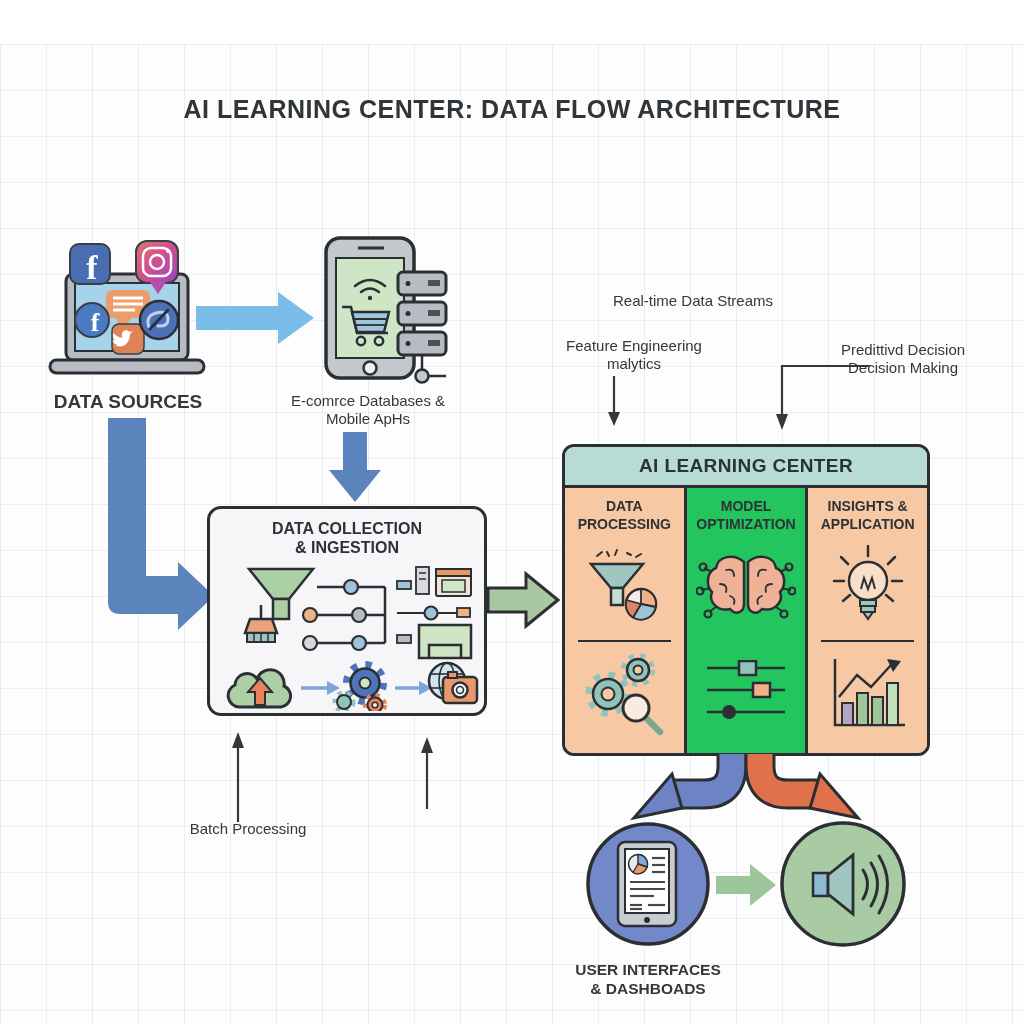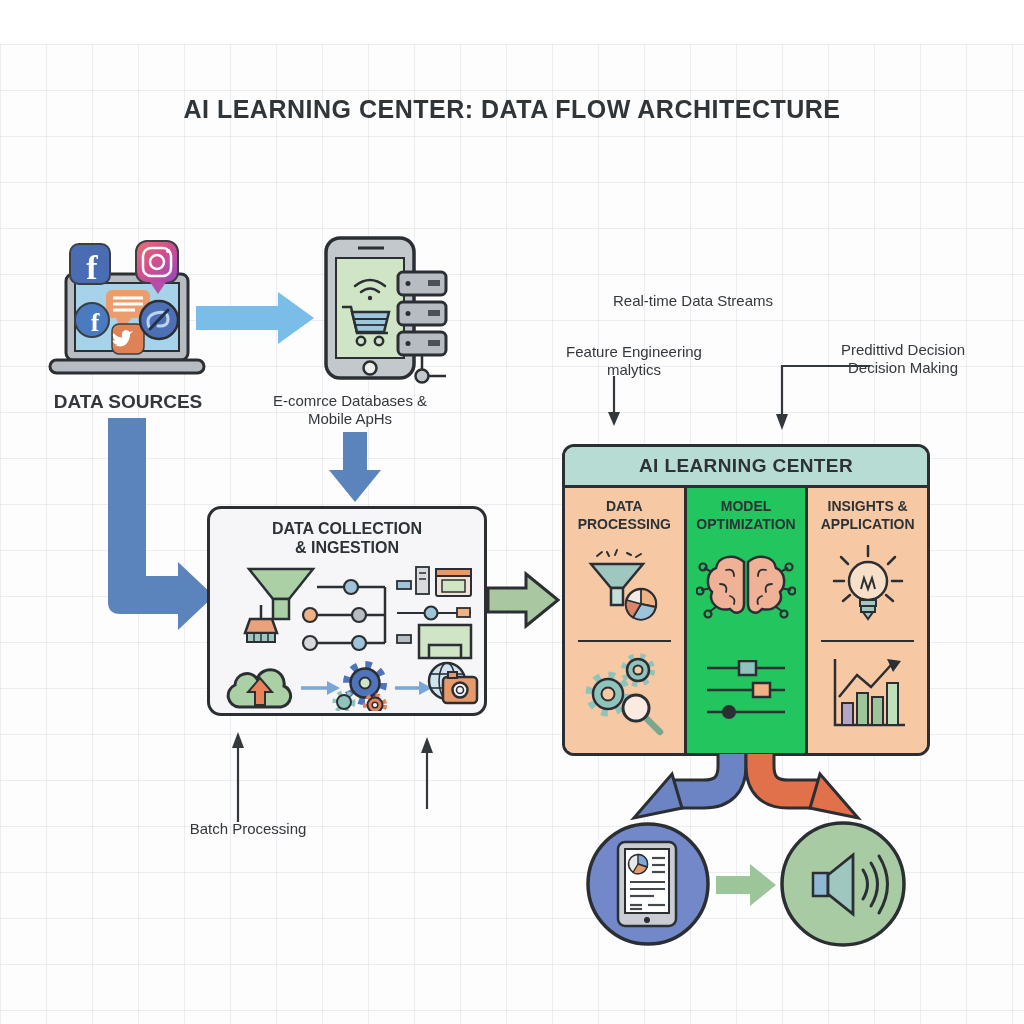--- a/index.html
+++ b/index.html
@@ -125,21 +125,21 @@
       <circle cx="108" cy="79.5" r="2.5" fill="#2b2f33"></circle>
         <rect x="128" y="76" width="12" height="6" fill="#4b5157"></rect>
       <rect x="98" y="98" width="48" height="23" rx="5" fill="#b6bcc2" stroke="#2b2f33" stroke-width="3"></rect>
       <circle cx="108" cy="109.5" r="2.5" fill="#2b2f33"></circle>
         <rect x="128" y="106" width="12" height="6" fill="#4b5157"></rect>
       <line x1="122" y1="121" x2="122" y2="136" stroke="#2b2f33" stroke-width="2.5"></line>
       <circle cx="122" cy="142" r="6.5" fill="#c3c8cc" stroke="#2b2f33" stroke-width="2.5"></circle>
       <line x1="129" y1="142" x2="146" y2="142" stroke="#2b2f33" stroke-width="2.5"></line>
     </g>
   </svg>
-  <div class="lbl med" style="left:240px;top:348px;width:220px">
+  <div class="lbl med" style="left:258px;top:348px;width:220px">
     <span>E-comrce Databases &amp;</span><br>
     <span>Mobile ApHs</span>
   </div>
 
   <svg class="abs" style="left:98px;top:374px" width="122" height="216" viewBox="0 0 122 216">
     <path d="M10,0 H48 V158 H80 V144 L116,178 L80,212 V196 H22 Q10,196 10,184 Z" fill="#5b84bd"></path>
   </svg>
 
   <svg class="abs" style="left:327px;top:388px" width="56" height="72" viewBox="0 0 56 72">
     <polygon points="16,0 40,0 40,38 54,38 28,70 2,38 16,38" fill="#5b84bd"></polygon>
@@ -218,21 +218,21 @@
         <circle cx="243" cy="129" r="3.5" fill="none" stroke="#2b2f33" stroke-width="1.6"></circle>
       </g>
     </svg>
   </div>
 
   <svg class="abs" style="left:486px;top:526px" width="76" height="60" viewBox="0 0 76 60">
     <polygon points="2,18 40,18 40,4 72,30 40,56 40,42 2,42" fill="#a9c7a1" stroke="#2b2f33" stroke-width="3"></polygon>
   </svg>
 
   <div class="lbl med" style="left:558px;top:248px;width:270px">Real-time Data Streams</div>
-  <div class="lbl med" style="left:558px;top:299px;width:152px">
+  <div class="lbl med" style="left:558px;top:293px;width:152px">
     <span>Feature Engineering</span><br>
     <span>malytics</span>
   </div>
   <svg class="abs" style="left:606px;top:332px" width="16" height="52" viewBox="0 0 16 52">
     <line x1="8" y1="0" x2="8" y2="38" stroke="#33383c" stroke-width="2.2"></line>
     <polygon points="2,36 14,36 8,50" fill="#33383c"></polygon>
   </svg>
   <div class="lbl med" style="left:823px;top:297px;width:160px">
     <span>Predittivd Decision</span><br>
     <span>Decision Making</span>
@@ -398,14 +398,18 @@
     <line x1="8" y1="92" x2="8" y2="16" stroke="#33383c" stroke-width="2.2"></line>
     <polygon points="2,18 14,18 8,2" fill="#33383c"></polygon>
   </svg>
   <div class="lbl med" style="left:168px;top:776px;width:160px">Batch Processing</div>
 
   <svg class="abs" style="left:419px;top:693px" width="16" height="75" viewBox="0 0 16 75">
     <line x1="8" y1="72" x2="8" y2="14" stroke="#33383c" stroke-width="2.2"></line>
     <polygon points="2,16 14,16 8,0" fill="#33383c"></polygon>
   </svg>
 
+  <div class="lbl bold15" style="left:563px;top:917px;width:170px">
+    <span>USER INTERFACES</span><br>
+    <span>&amp; DASHBOADS</span>
+  </div>
 
 </div>
 
 </body></html>

